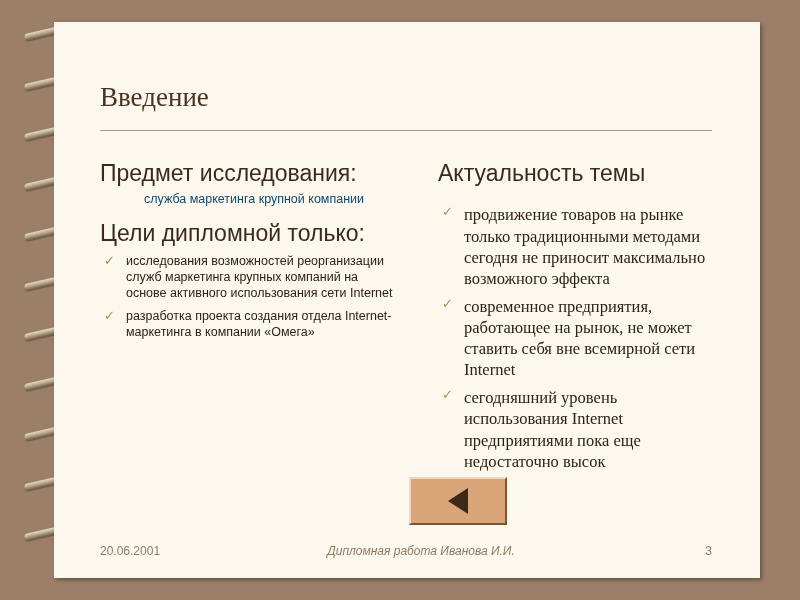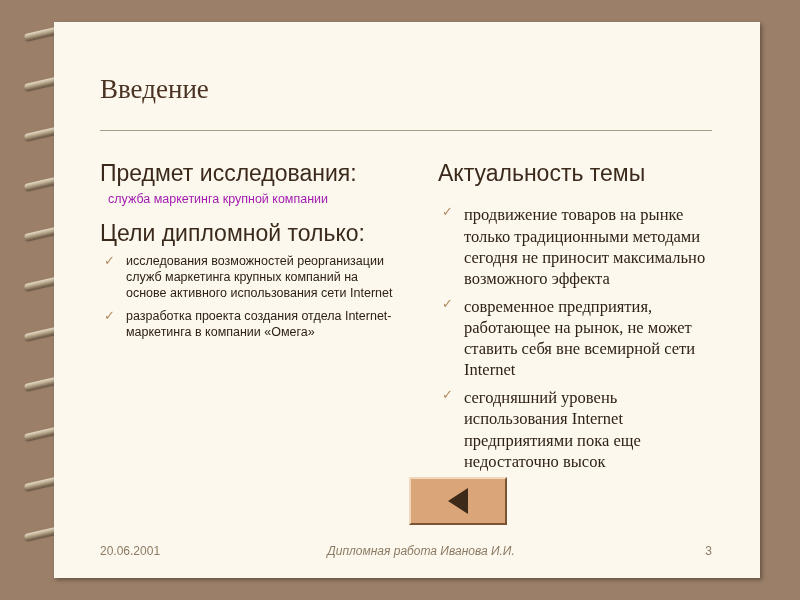--- a/index.html
+++ b/index.html
@@ -60,21 +60,21 @@
     left: 54px;
     top: 22px;
     width: 706px;
     height: 556px;
     background: #fdf8ee;
     box-shadow: 2px 2px 4px rgba(0,0,0,0.35);
   }
   .title {
     position: absolute;
     left: 46px;
-    top: 52px;
+    top: 60px;
     font-family: "Liberation Serif", serif;
     font-size: 27px;
     color: #4a3322;
   }
   .title-rule {
     position: absolute;
     left: 46px;
     top: 108px;
     width: 612px;
     height: 1px;
@@ -95,22 +95,23 @@
   .head-serif {
     font-family: Liberation Sans, sans-serif;
     font-size: 23px;
     color: #3b2a1c;
     margin: 0 0 6px 0;
     line-height: 1.15;
   }
   .sub-sans {
     font-family: "Liberation Sans", sans-serif;
     font-size: 12.5px;
-    color: #a21caf;
+    color: #0c4a6e;
     margin: 0 0 14px 8px;
+    text-align: center;
   }
   ul.bullets {
     list-style: none;
     margin: 0;
     padding: 0;
   }
   ul.bullets li {
     position: relative;
     padding-left: 26px;
     margin-bottom: 7px;

